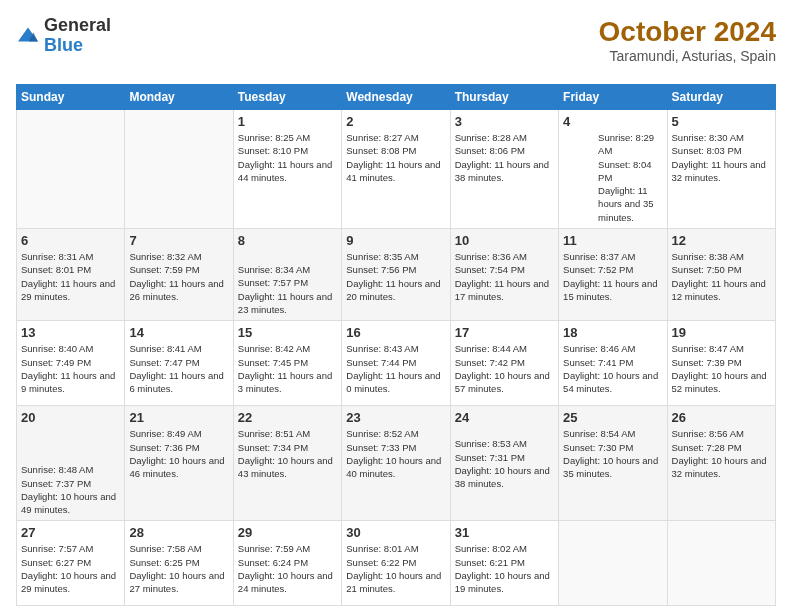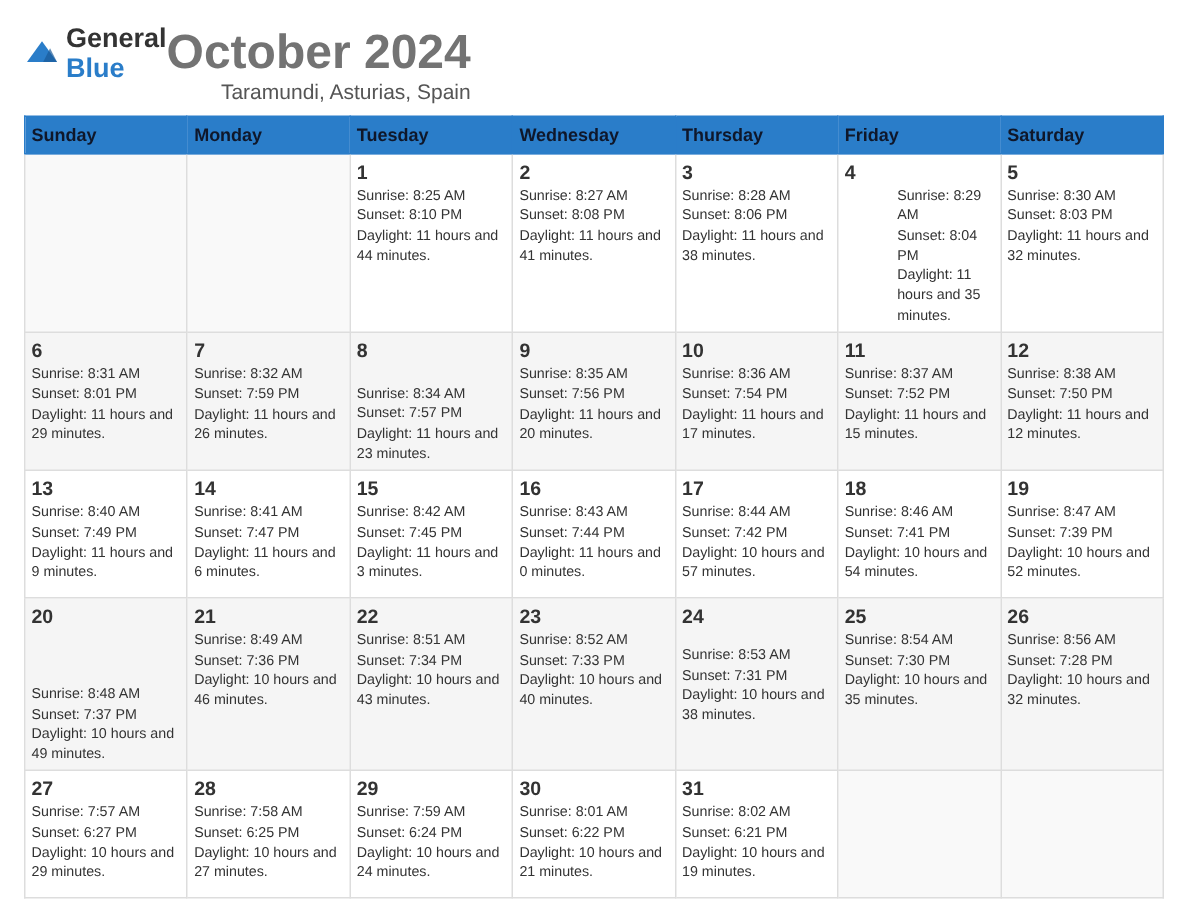--- a/index.html
+++ b/index.html
@@ -5,23 +5,23 @@
     * { box-sizing: border-box; margin: 0; padding: 0; }
     body {
       font-family: Arial, sans-serif;
       background: #fff;
       width: 792px;
       min-height: 612px;
       padding: 16px;
     }
     .header {
       display: flex;
-      justify-content: flex-start;
+      justify-content: space-between;
       align-items: flex-start;
-      margin-bottom: 8px;
+      margin-bottom: 20px;
     }
     .logo {
       display: flex;
       align-items: center;
       gap: 4px;
     }
     .logo-text {
       display: flex;
       flex-direction: column;
       line-height: 1.1;
@@ -37,36 +37,36 @@
       color: #2a7dc9;
     }
     .logo-icon {
       width: 24px;
       height: 20px;
     }
     .title-block {
       text-align: right;
     }
     .month-title {
-      font-size: 32px;
-      font-weight: bold;
-      color: #737373;
+      font-size: 28px;
+      font-weight: bold;
+      color: #a16207;
     }
     .subtitle {
       font-size: 14px;
       color: #555;
     }
     table {
       width: 100%;
       border-collapse: collapse;
       table-layout: fixed;
     }
     th {
       background-color: #2a7dc9;
-      color: #0f172a;
+      color: #ffffff;
       font-size: 12px;
       font-weight: bold;
       padding: 5px 4px;
       text-align: left;
       border: 1px solid #2a7dc9;
     }
     td {
       vertical-align: top;
       border: 1px solid #ddd;
       padding: 4px;

